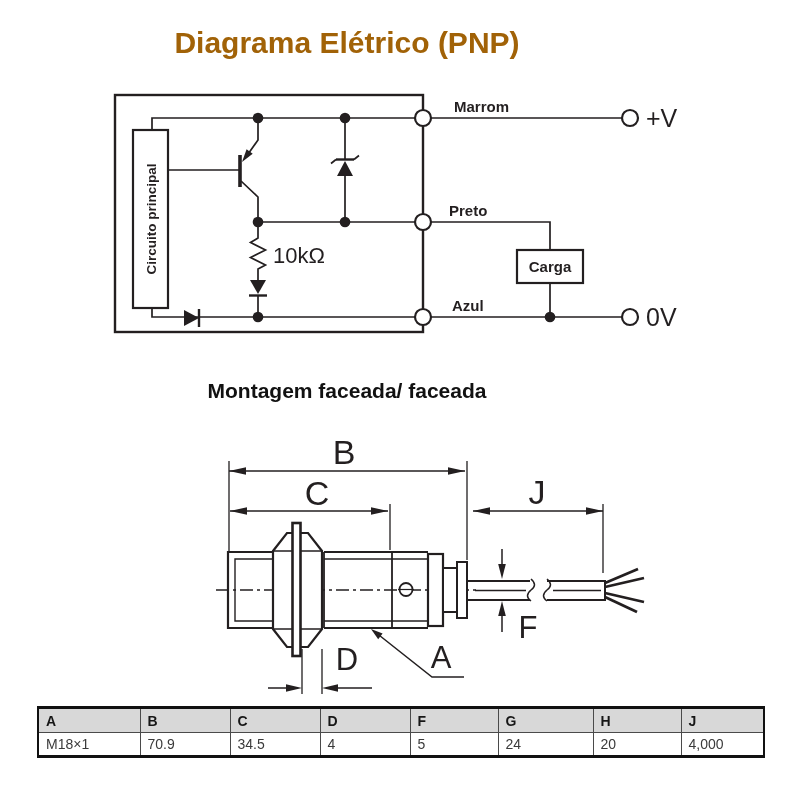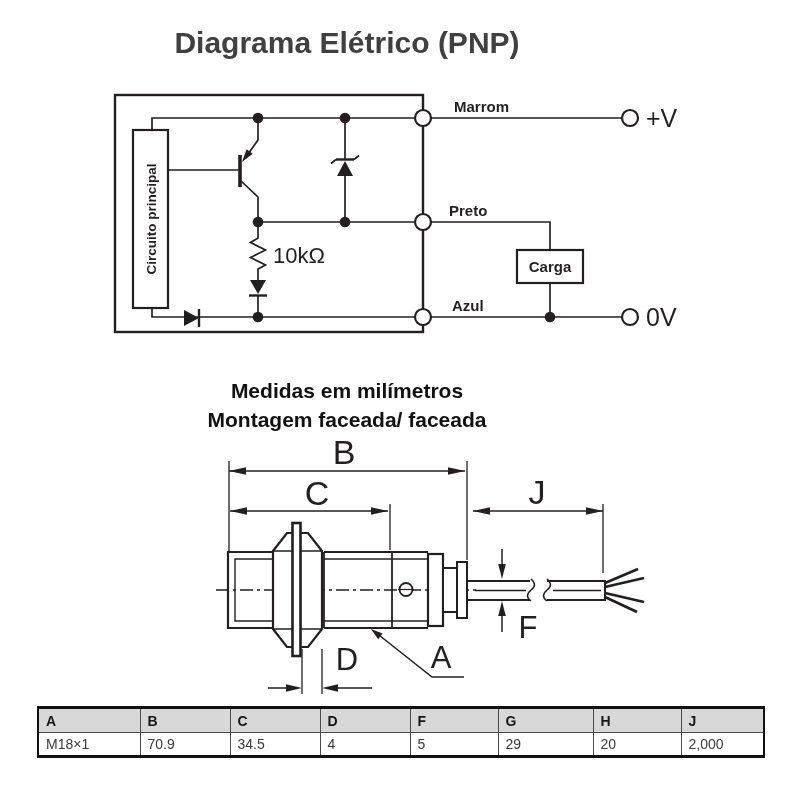--- a/index.html
+++ b/index.html
@@ -2,21 +2,21 @@
 <html><head>
 <meta charset="utf-8">
 <style>
   html,body{margin:0;padding:0;}
   body{
     width:800px;height:800px;position:relative;background:#ffffff;
     font-family:"Liberation Sans",sans-serif;color:#111;overflow:hidden;
   }
   .title{
     position:absolute;top:26px;left:0;width:694px;text-align:center;
-    font-size:30px;font-weight:bold;color:#404040;
+    font-size:30px;font-weight:bold;color:#a16207;
   }
   .notes{
     position:absolute;top:376px;left:0;width:694px;text-align:center;
     font-size:21px;font-weight:bold;line-height:29px;color:#111;
   }
   svg.layer{position:absolute;left:0;top:0;}
   svg text{font-family:"Liberation Sans",sans-serif;fill:#231f20;}
   .wire-label{font-size:15px;font-weight:bold;}
   .term-label{font-size:25px;}
   .dim-letter{font-size:34px;}
@@ -33,21 +33,20 @@
     background:#d8d8d8;font-weight:bold;color:#161616;height:21px;
   }
   table.dim-table td{color:#3a3a3a;height:20px;font-weight:normal;}
 </style>
 </head>
 <body>
 
 <div class="title">Diagrama Elétrico (PNP)</div>
 
 <div class="notes">
-  <div>Medidas em milímetros</div>
   <div>Montagem faceada/ faceada</div>
 </div>
 
 <svg class="layer" width="800" height="800" viewBox="0 0 800 800">
 
   <g fill="none" stroke="#231f20" stroke-width="1.7">
 
     <rect x="115" y="95" width="308" height="237" stroke-width="2.4"></rect>
 
     <path d="
@@ -228,18 +227,18 @@
     <th>G</th>
     <th>H</th>
     <th>J</th>
   </tr>
   <tr>
     <td>M18×1</td>
     <td>70.9</td>
     <td>34.5</td>
     <td>4</td>
     <td>5</td>
-    <td>29</td>
+    <td>24</td>
     <td>20</td>
-    <td>2,000</td>
+    <td>4,000</td>
   </tr>
 </tbody>
   </table>
 
 </body></html>

